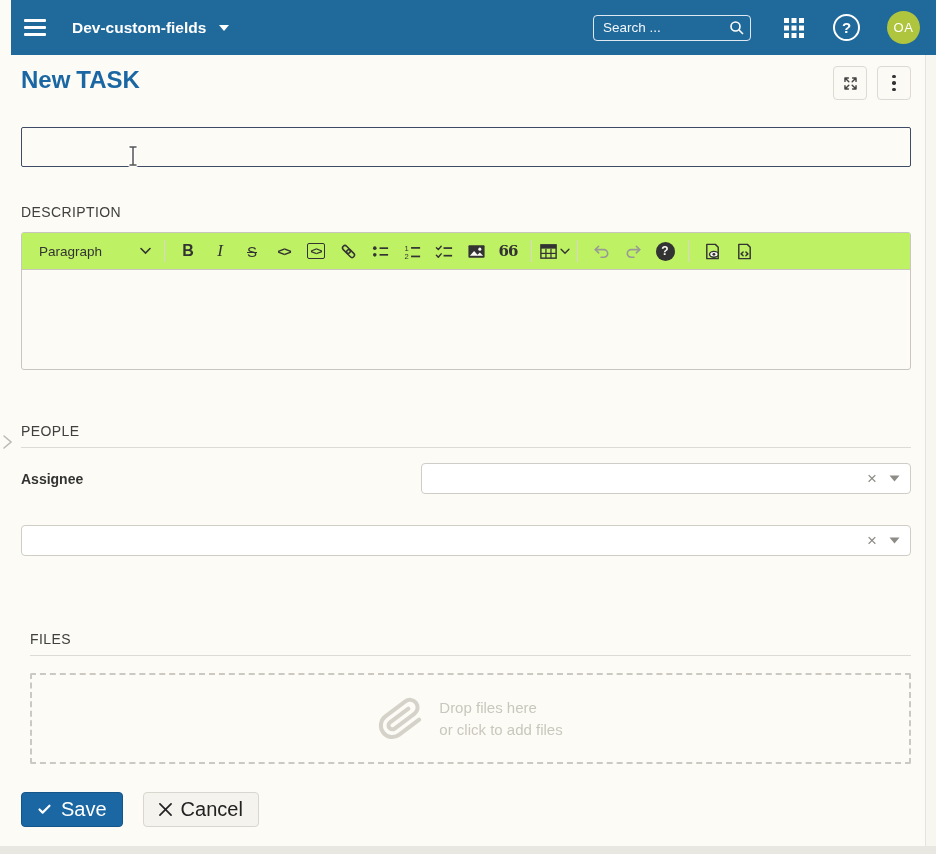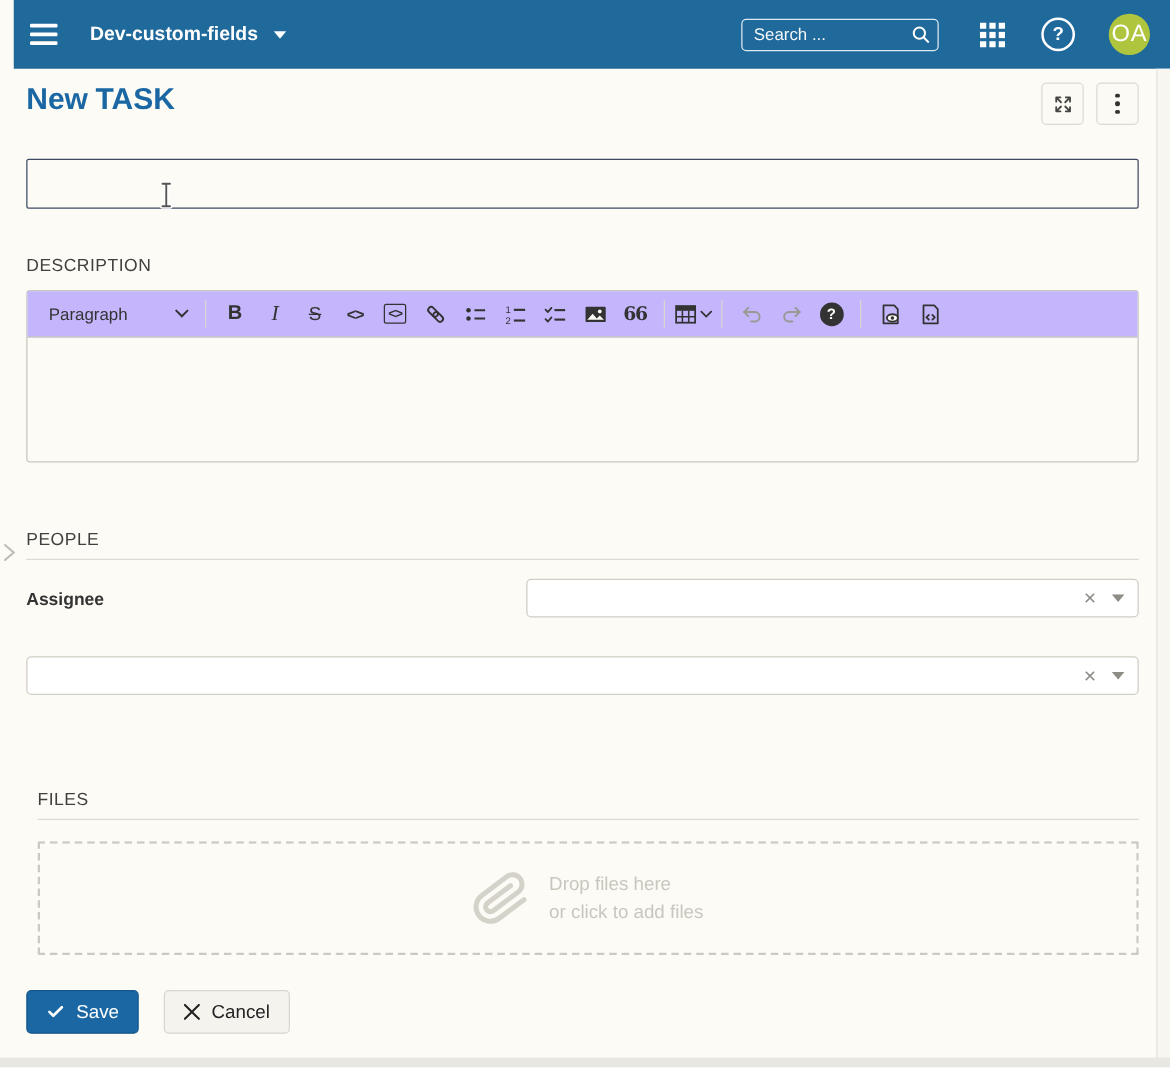--- a/index.html
+++ b/index.html
@@ -27,21 +27,21 @@
   }
   .searchbox input::placeholder { color:#fff; opacity:.95; }
   .searchbox svg { position:absolute; right:6px; top:5px; }
   .grid-icon { margin-left:33px; cursor:pointer; display:flex; }
   .help-btn {
     margin-left:29px; width:27px; height:27px; border:2px solid #fff; border-radius:50%;
     color:#fff; font-size:15px; font-weight:bold; display:flex; align-items:center; justify-content:center; cursor:pointer;
   }
   .avatar {
     margin-left:27px; width:33px; height:33px; border-radius:50%; background:#AFC53E;
-    color:#fff; font-size:19px; display:flex; align-items:center; justify-content:center; cursor:pointer; letter-spacing:.5px;
+    color:#fff; font-size:13px; display:flex; align-items:center; justify-content:center; cursor:pointer; letter-spacing:.5px;
   }
   
   .main { position:relative; height:799px; }
   .title-row { position:absolute; top:11px; left:21px; right:25px; display:flex; justify-content:space-between; align-items:flex-start; }
   .page-title { font-size:24px; color:#1A67A3; }
   .page-title .bold { font-weight:bold; margin-left:6px; }
   .title-actions { display:flex; gap:10px; }
   .icon-btn34 {
     width:34px; height:34px; background:#FBFAF4; border:1px solid #DCDAD2; border-radius:4px;
     display:flex; align-items:center; justify-content:center; cursor:pointer; color:#444;
@@ -51,21 +51,21 @@
   .subject-input {
     position:absolute; top:72px; left:21px; right:25px; height:40px;
     background:#FCFBF5; border:1px solid #3F4B66; border-radius:2px; outline:none;
     font-size:16px; padding:0 12px; font-family:"Liberation Sans", sans-serif; color:#333;
   }
   .section-label { font-size:14px; font-weight:normal; color:#404040; letter-spacing:.4px; }
   .desc-label { position:absolute; top:149px; left:21px; }
   
   .editor { position:absolute; top:177px; left:21px; right:25px; height:138px; border:1px solid #C8C6BF; border-radius:3px; background:#FCFBF5; }
   .editor-toolbar {
-    height:37px; border-bottom:1px solid #C8C6BF; display:flex; align-items:center; padding:0 9px; background:#c4b5fd;
+    height:37px; border-bottom:1px solid #C8C6BF; display:flex; align-items:center; padding:0 9px; background:#bef264;
   }
   .para-btn { display:flex; align-items:center; justify-content:space-between; width:126px; height:28px; padding:0 6px 0 8px; cursor:pointer; }
   .para-btn .plabel { font-size:13.5px; color:#333; }
   .tb-sep { width:1px; height:22px; background:#D8D6CF; margin:0 7px; }
   .tb-btn { width:32px; height:30px; display:flex; align-items:center; justify-content:center; cursor:pointer; color:#333; border-radius:3px; }
   .tb-btn.dim { color:#9A9A95; }
   .tb-text { font-size:15px; }
   .tb-bold { font-weight:bold; font-size:16px; }
   .tb-italic { font-style:italic; font-family:"Liberation Serif", serif; font-size:17px; }
   .tb-strike { text-decoration:line-through; font-size:15px; }
@@ -89,21 +89,21 @@
   .clear-x { color:#8E8C86; font-size:17px; line-height:1; cursor:pointer; }
   .collapse-handle { position:absolute; left:1px; top:378px; cursor:pointer; }
   
   .dropzone {
     margin-top:17px; height:91px; border:2px dashed #CBC9C1; border-radius:2px;
     display:flex; align-items:center; justify-content:center; gap:15px; cursor:pointer;
   }
   .drop-text { color:#C9C7BD; font-size:15px; line-height:1.45; }
   
   .actions { position:absolute; top:737px; left:21px; display:flex; gap:20px; }
-  .btn { height:35px; border-radius:4px; display:flex; align-items:center; gap:9px; padding:0 15px; font-size:15px; cursor:pointer; border:1px solid transparent; font-family:"Liberation Sans", sans-serif; }
+  .btn { height:35px; border-radius:4px; display:flex; align-items:center; gap:9px; padding:0 15px; font-size:20px; cursor:pointer; border:1px solid transparent; font-family:"Liberation Sans", sans-serif; }
   .btn-save { background:#1A67A3; color:#fff; border-color:#15568A; }
   .btn-cancel { background:#F4F3EE; color:#222; border-color:#D8D6CE; }
   
   .scroll-track { position:absolute; right:0; top:0; bottom:0; width:11px; background:#F7F6F1; border-left:1px solid #E5E4DE; }
   .bottom-strip { position:absolute; left:0; right:0; bottom:0; height:8px; background:#E8E7E2; }
   .mouse-cursor { position:absolute; left:126px; top:89px; pointer-events:none; }
 </style>
 </head>
 <body>
 

